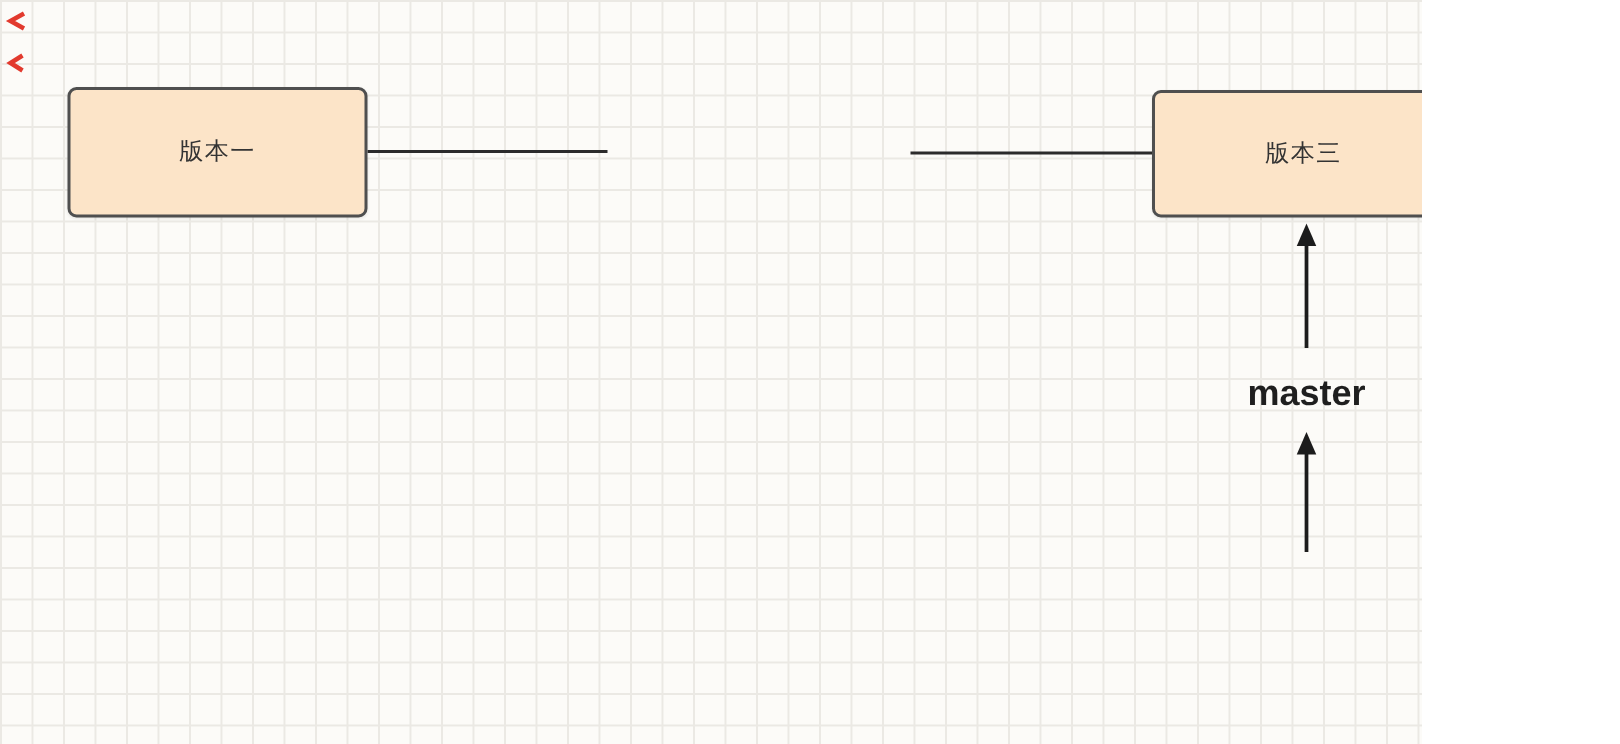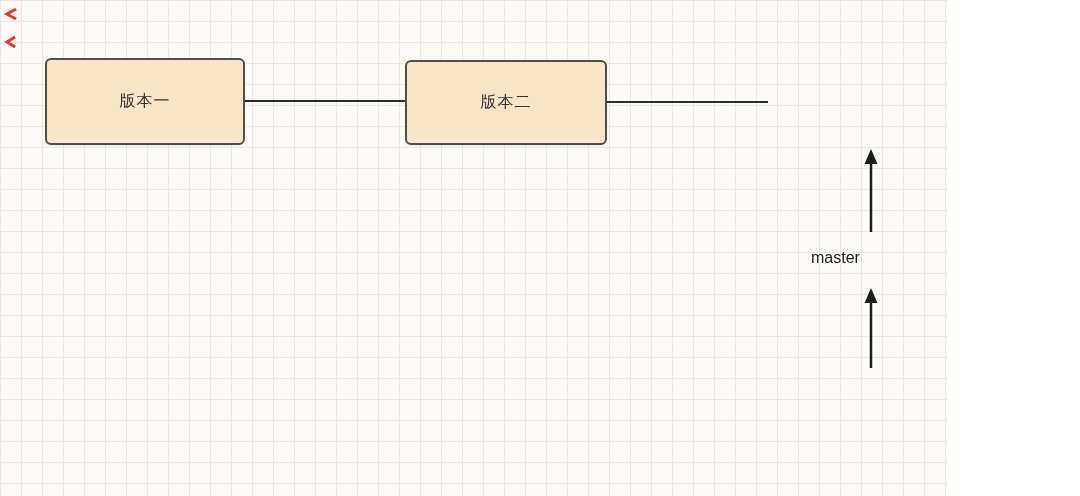--- a/index.html
+++ b/index.html
@@ -42,23 +42,23 @@
     position: absolute;
     left: 0;
     top: 0;
     width: 1080px;
     height: 496px;
   }
 
   .ptr-label {
     position: absolute;
     width: 120px;
-    text-align: left;
-    font-weight: normal;
-    font-size: 16px;
+    text-align: center;
+    font-weight: bold;
+    font-size: 24px;
     color: #1f1f1f;
   }
   #master-label { left: 811px; top: 249px; }
   #head-label   { left: 811px; top: 384px; }
 </style>
 </head>
 <body>
 
 <div class="canvas">
 
@@ -74,21 +74,21 @@
     <polygon points="871,288 864.5,303 877.5,303" fill="#1c1c1c"></polygon>
 
     <path d="M16,9 L7,14 L16,19" fill="none" stroke="#e23a2e" stroke-width="3"></path>
     <path d="M15,37 L7,42 L15,47" fill="none" stroke="#e23a2e" stroke-width="3"></path>
   </svg>
 
   <div class="node" id="node-1">
     <span>版本一</span>
   </div>
 
-  <div class="node" id="node-2">
-    <span>版本二</span>
+
+  <div class="node" id="node-3">
+    <span>版本三</span>
   </div>
-
 
   <div class="ptr-label" id="master-label">master</div>
 
 
 </div>
 
 </body></html>

